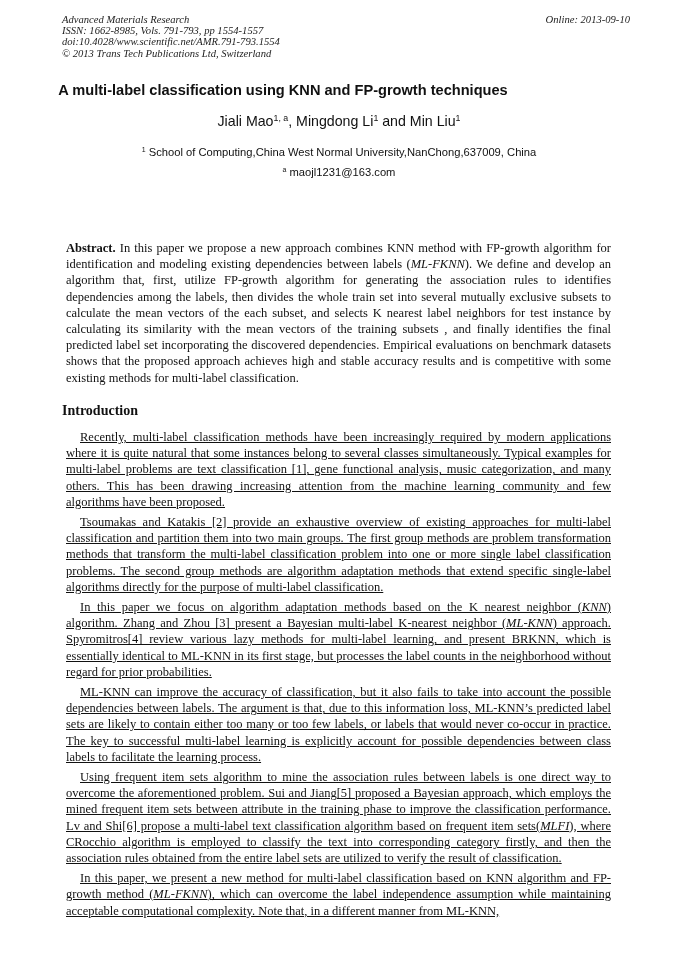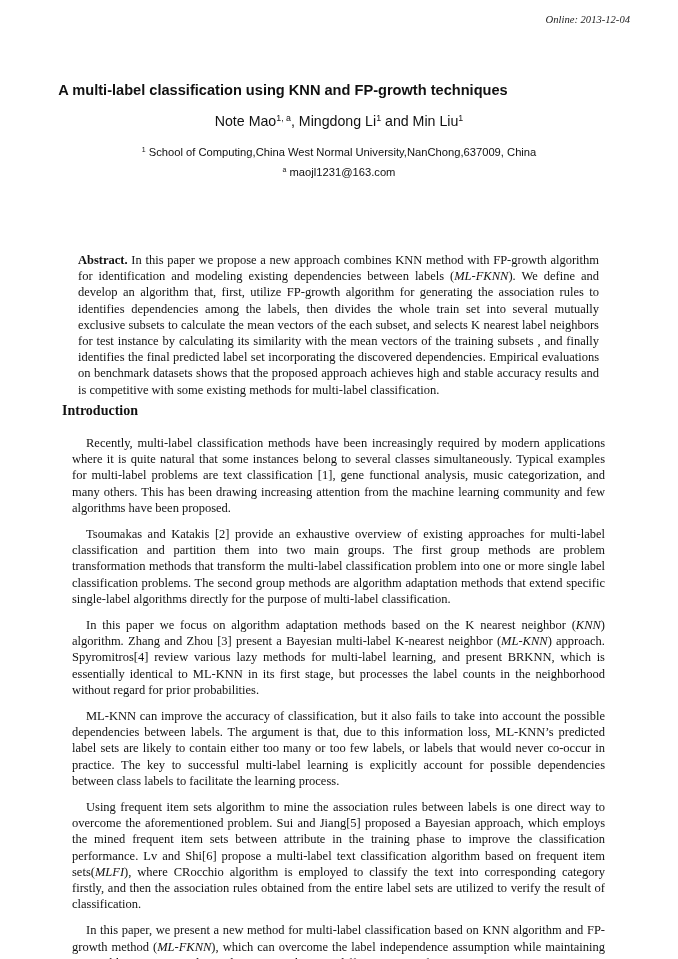--- a/index.html
+++ b/index.html
@@ -11,35 +11,41 @@
   .authors { position:absolute; left:0; width:678px; top:113px; text-align:center; font-family:"Liberation Sans", sans-serif; font-size:14.2px; }
   .affil { position:absolute; left:0; width:678px; top:146px; text-align:center; font-family:"Liberation Sans", sans-serif; font-size:11.2px; }
   .email { position:absolute; left:0; width:678px; top:166px; text-align:center; font-family:"Liberation Sans", sans-serif; font-size:11.2px; }
   sup { font-size:0.62em; vertical-align:0.55em; line-height:0; }
   .keywords { position:absolute; left:62px; top:202px; font-family:"Liberation Sans", sans-serif; font-size:11.4px; }
   .keywords b { font-weight:bold; }
   .body { position:absolute; left:62px; width:553px; font-family:"Liberation Serif", serif; font-size:12.5px; line-height:16.2px; text-align:justify; }
   .abstract { top:236px; }
   .section-head { position:absolute; left:62px; top:403px; font-family:"Liberation Serif", serif; font-weight:bold; font-size:14px; }
   .intro { top:425px; }
-  .para { text-indent:14px; margin:10px; }
-  .abstract p { margin:16px; }
+  .para { text-indent:14px; margin:4px;text-decoration:underline; }
+  .abstract p { margin:4px; }
   i { font-style:italic; }
 </style>
 </head>
 <body>
 
 <div class="page">
 
-  <div class="hdr-right">Online: 2013-12-04</div>
+  <div class="hdr-left">
+    <div>Advanced Materials Research</div>
+    <div>ISSN: 1662-8985, Vols. 791-793, pp 1554-1557</div>
+    <div>doi:10.4028/www.scientific.net/AMR.791-793.1554</div>
+    <div>© 2013 Trans Tech Publications Ltd, Switzerland</div>
+  </div>
+  <div class="hdr-right">Online: 2013-09-10</div>
 
   <div class="title">A multi-label classification using KNN and FP-growth techniques</div>
 
   <div class="authors">
-    <span>Note Mao</span><sup>1, a</sup><span>, </span><span>Mingdong Li</span><sup>1</sup><span> and </span><span>Min Liu</span><sup>1</sup>
+    <span>Jiali Mao</span><sup>1, a</sup><span>, </span><span>Mingdong Li</span><sup>1</sup><span> and </span><span>Min Liu</span><sup>1</sup>
   </div>
 
   <div class="affil">
     <sup>1</sup><span> School of Computing,China West Normal University,NanChong,637009, China</span>
   </div>
 
   <div class="email">
     <sup>a</sup><span> maojl1231@163.com</span>
   </div>
 

